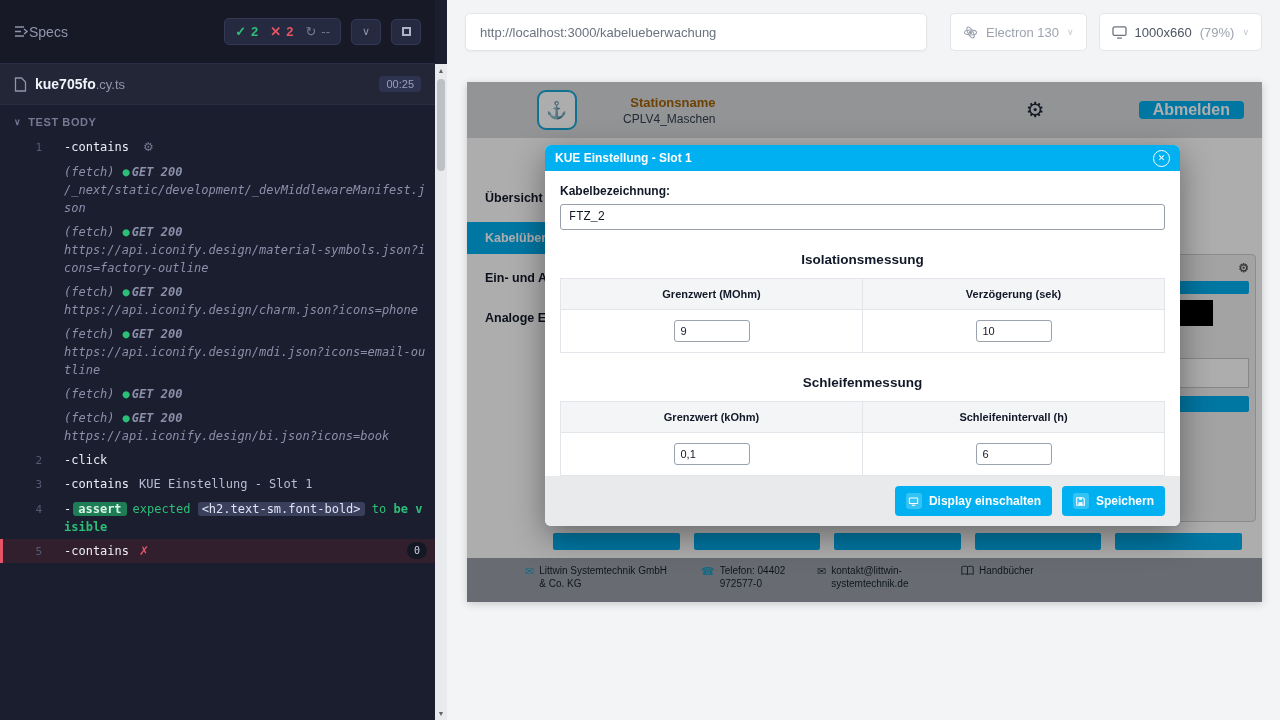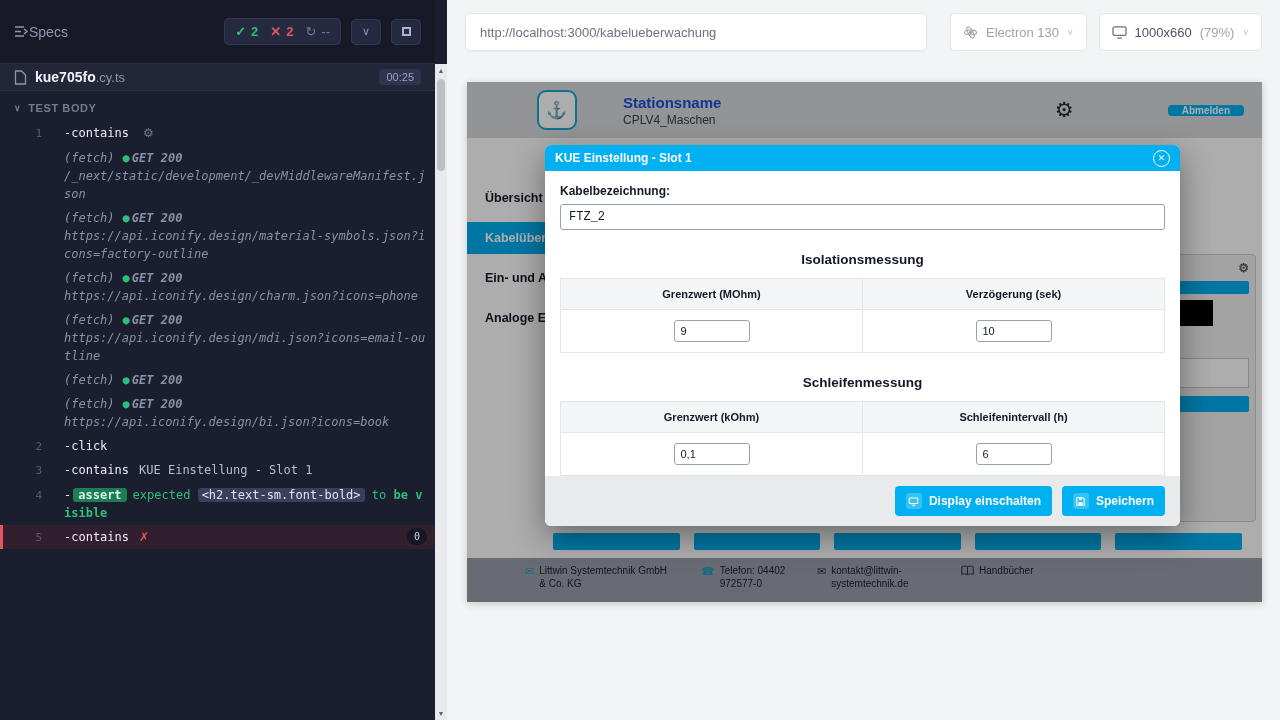--- a/index.html
+++ b/index.html
@@ -13,21 +13,21 @@
   .specs-label { color:#9095ad; font-size:14px; display:flex; align-items:center; }
   .rep-header .spacer { flex:1; }
   .stats { display:flex; align-items:center; gap:12px; background:#252a40; border:1px solid #333954; border-radius:5px; padding:5px 10px; font-size:13px; font-weight:bold; }
   .stat { display:flex; align-items:center; gap:5px; }
   .stat.pass { color:#2cbf77; }
   .stat.fail { color:#e45464; }
   .stat.pend { color:#747a94; font-weight:normal; }
   .icon-btn { width:30px; height:26px; background:#252a40; border:1px solid #333954; border-radius:5px; color:#9095ad; display:flex; align-items:center; justify-content:center; font-size:11px; cursor:pointer; }
   .stop-sq { width:9px; height:9px; border:2px solid #aeb3c9; }
 
-  .spec-row { display:flex; align-items:center; gap:8px; padding:5px 14px; background:#222636; border-bottom:1px solid #2a2e42; }
+  .spec-row { display:flex; align-items:center; gap:8px; padding:12px 14px; background:#222636; border-bottom:1px solid #2a2e42; }
   .spec-name { color:#f1f3fa; font-size:14px; font-weight:bold; }
   .spec-ext { color:#9095ad; font-size:13px; font-weight:normal; }
   .duration { margin-left:auto; background:#2e3350; color:#9aa0bc; font-size:11px; padding:2px 7px; border-radius:4px; }
 
   .test-header { padding:11px 14px 7px 14px; color:#747a94; font-size:11px; font-weight:bold; letter-spacing:.6px; display:flex; gap:7px; align-items:center; }
   .chev { font-size:9px; color:#747a94; }
 
   .cmd-list { font-family:"DejaVu Sans Mono", monospace; font-size:12px; color:#d5d9ea; line-height:1.5; padding-bottom:10px; }
   .crow { display:flex; padding:3px 8px 3px 0; align-items:flex-start; }
   .gut { width:64px; flex-shrink:0; text-align:right; padding-right:22px; color:#565b73; font-size:11px; padding-top:2px; }
@@ -62,24 +62,24 @@
   .browser-sel { margin-left:auto; }
   .vp-size { color:#4b5563; }
   .vp-zoom { color:#9ca3af; }
 
   .stage { flex:1; position:relative; }
   .aut { position:absolute; left:20px; top:18px; width:795px; height:520px; background:#fff; box-shadow:0 2px 8px rgba(0,0,0,.18); overflow:hidden; }
 
   .aut-header { height:56px; background:#d7dadd; display:flex; align-items:center; padding:0 18px; position:relative; z-index:1; }
   .logo { margin-left:52px; width:40px; height:40px; background:#fff; border:2px solid #18a7d6; border-radius:9px; display:flex; align-items:center; justify-content:center; color:#18a7d6; font-size:17px; }
   .station { margin-left:46px; }
-  .station-label { font-weight:bold; font-size:15px; color:#1d4ed8;text-align:right; }
+  .station-label { font-weight:bold; font-size:13px; color:#a16207;text-align:right; }
   .station-value { font-size:12px; color:#374151; margin-top:2px; }
   .hdr-gear { margin-left:auto; margin-right:94px; font-size:21px; color:#1f2937; }
-  .btn-logout { background:#00aeef; color:#fff; font-weight:bold; font-size:10px; border:none; border-radius:4px; padding:0 14px; cursor:pointer; font-family:"Liberation Sans", sans-serif; }
+  .btn-logout { background:#00aeef; color:#fff; font-weight:bold; font-size:16px; border:none; border-radius:4px; padding:0 14px; cursor:pointer; font-family:"Liberation Sans", sans-serif; }
 
   .aut-nav { position:absolute; left:0; top:100px; width:176px; z-index:1; display:flex; flex-direction:column; gap:8px; }
   .nav-item { font-weight:bold; font-size:12.5px; color:#111827; padding:9px 18px; cursor:pointer; }
   .nav-item.active { background:#00aeef; color:#fff; }
 
   .side-card { position:absolute; right:6px; top:172px; width:152px; height:268px; background:#f0f1f2; border:1px solid #cfcfcf; border-radius:4px; padding:6px; font-size:9px; color:#333; z-index:1; }
   .side-card .sc-head { display:flex; justify-content:space-between; align-items:center; font-weight:bold; }
   .sc-gear { font-size:12px; color:#555; }
   .sc-strip { height:13px; background:#00aeef; margin:6px 0; border-radius:2px; }
   .sc-lcd { width:74%; background:#000; color:#fff; font-weight:bold; font-size:16px; padding:4px 8px; margin:6px 0 2px; }

